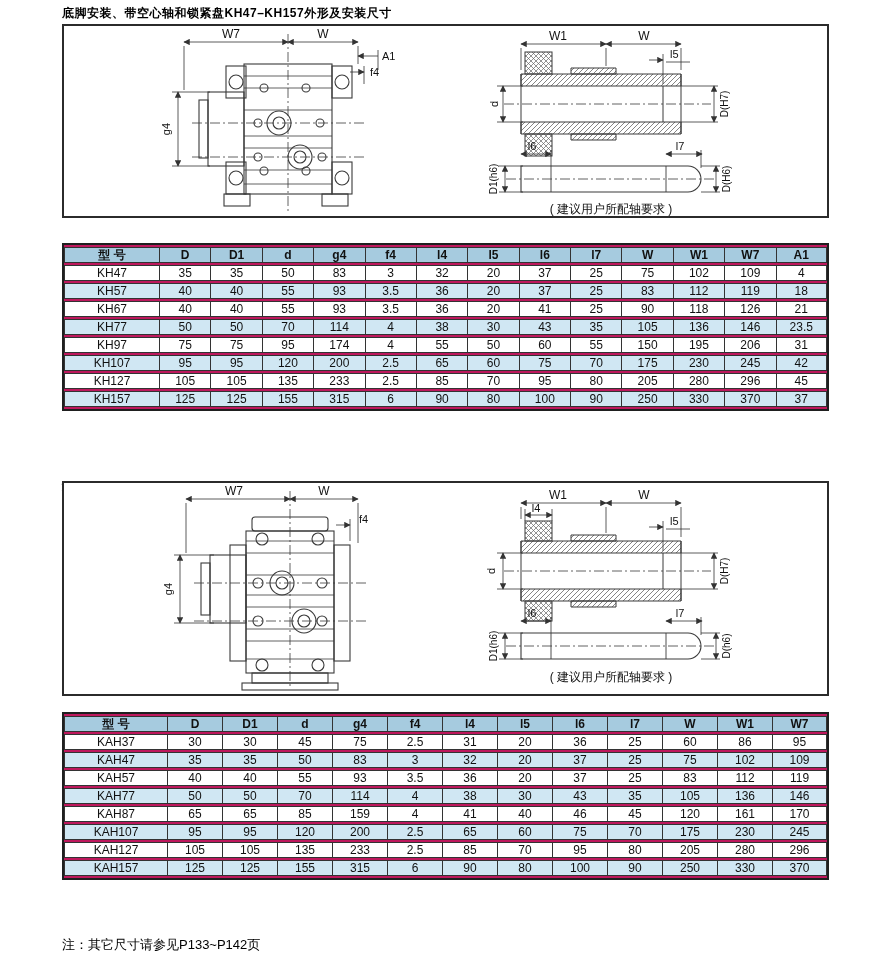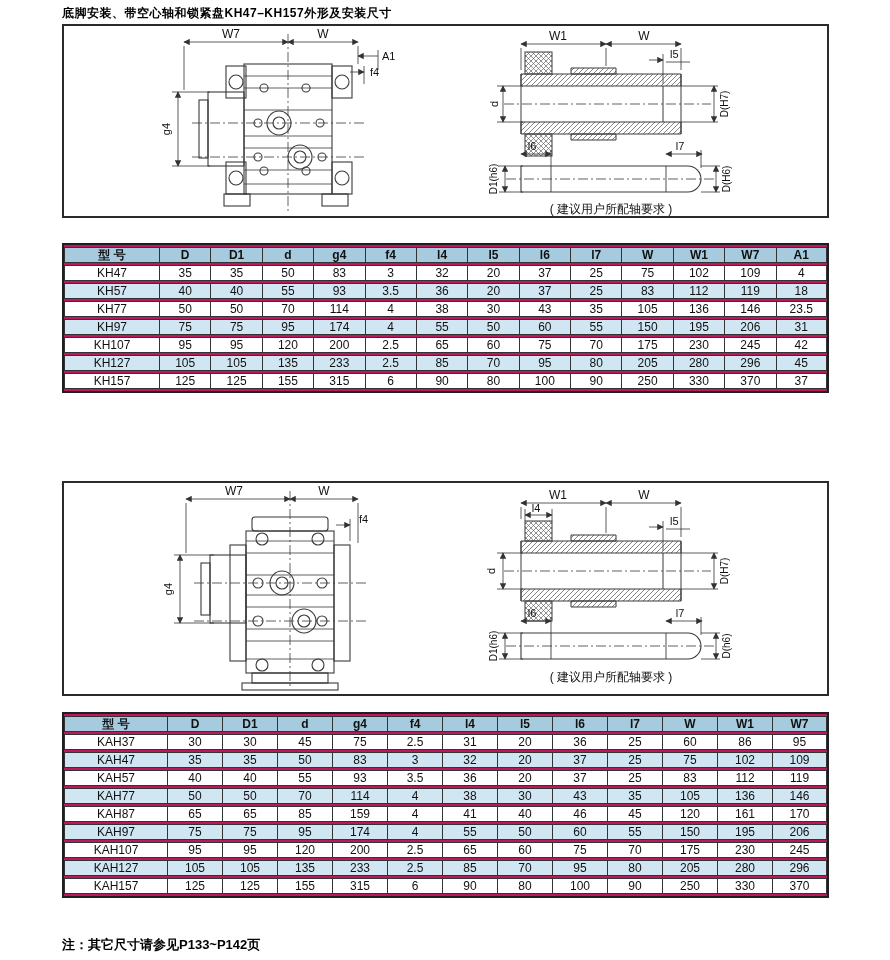--- a/index.html
+++ b/index.html
@@ -45,21 +45,21 @@
     border-left:1px solid var(--table-border);
     height:16px;line-height:14px;padding:0;
     text-align:center;vertical-align:middle;
     background:#fff;overflow:hidden;white-space:nowrap;
   }
   th:last-child,td:last-child{border-right:1px solid var(--table-border);}
   thead th{background:var(--header-bg);font-weight:bold;}
   tbody tr:nth-child(even) td{background:var(--row-alt-bg);}
   .note{
     position:absolute;left:62px;
-    font-size:13px;font-weight:bold;color:#000;white-space:nowrap;
+    font-size:13px;font-weight:normal;color:#000;white-space:nowrap;
   }
 </style>
 </head>
 <body>
 
 <div class="sec-title" style="top:5px;">底脚安装、带空心轴和锁紧盘KH47–KH157外形及安装尺寸</div>
 
 <div class="panel" style="top:24px;height:194px;">
 <svg width="763" height="190" viewBox="0 0 759 190">
   <defs>
@@ -222,20 +222,36 @@
           <td>36</td>
           <td>20</td>
           <td>37</td>
           <td>25</td>
           <td>83</td>
           <td>112</td>
           <td>119</td>
           <td>18</td>
         </tr>
         <tr>
+          <td>KH67</td>
+          <td>40</td>
+          <td>40</td>
+          <td>55</td>
+          <td>93</td>
+          <td>3.5</td>
+          <td>36</td>
+          <td>20</td>
+          <td>41</td>
+          <td>25</td>
+          <td>90</td>
+          <td>118</td>
+          <td>126</td>
+          <td>21</td>
+        </tr>
+        <tr>
           <td>KH77</td>
           <td>50</td>
           <td>50</td>
           <td>70</td>
           <td>114</td>
           <td>4</td>
           <td>38</td>
           <td>30</td>
           <td>43</td>
           <td>35</td>
@@ -511,35 +527,20 @@
           <td>4</td>
           <td>41</td>
           <td>40</td>
           <td>46</td>
           <td>45</td>
           <td>120</td>
           <td>161</td>
           <td>170</td>
         </tr>
         <tr>
-          <td>KAH97</td>
-          <td>75</td>
-          <td>75</td>
-          <td>95</td>
-          <td>174</td>
-          <td>4</td>
-          <td>55</td>
-          <td>50</td>
-          <td>60</td>
-          <td>55</td>
-          <td>150</td>
-          <td>195</td>
-          <td>206</td>
-        </tr>
-        <tr>
           <td>KAH107</td>
           <td>95</td>
           <td>95</td>
           <td>120</td>
           <td>200</td>
           <td>2.5</td>
           <td>65</td>
           <td>60</td>
           <td>75</td>
           <td>70</td>

